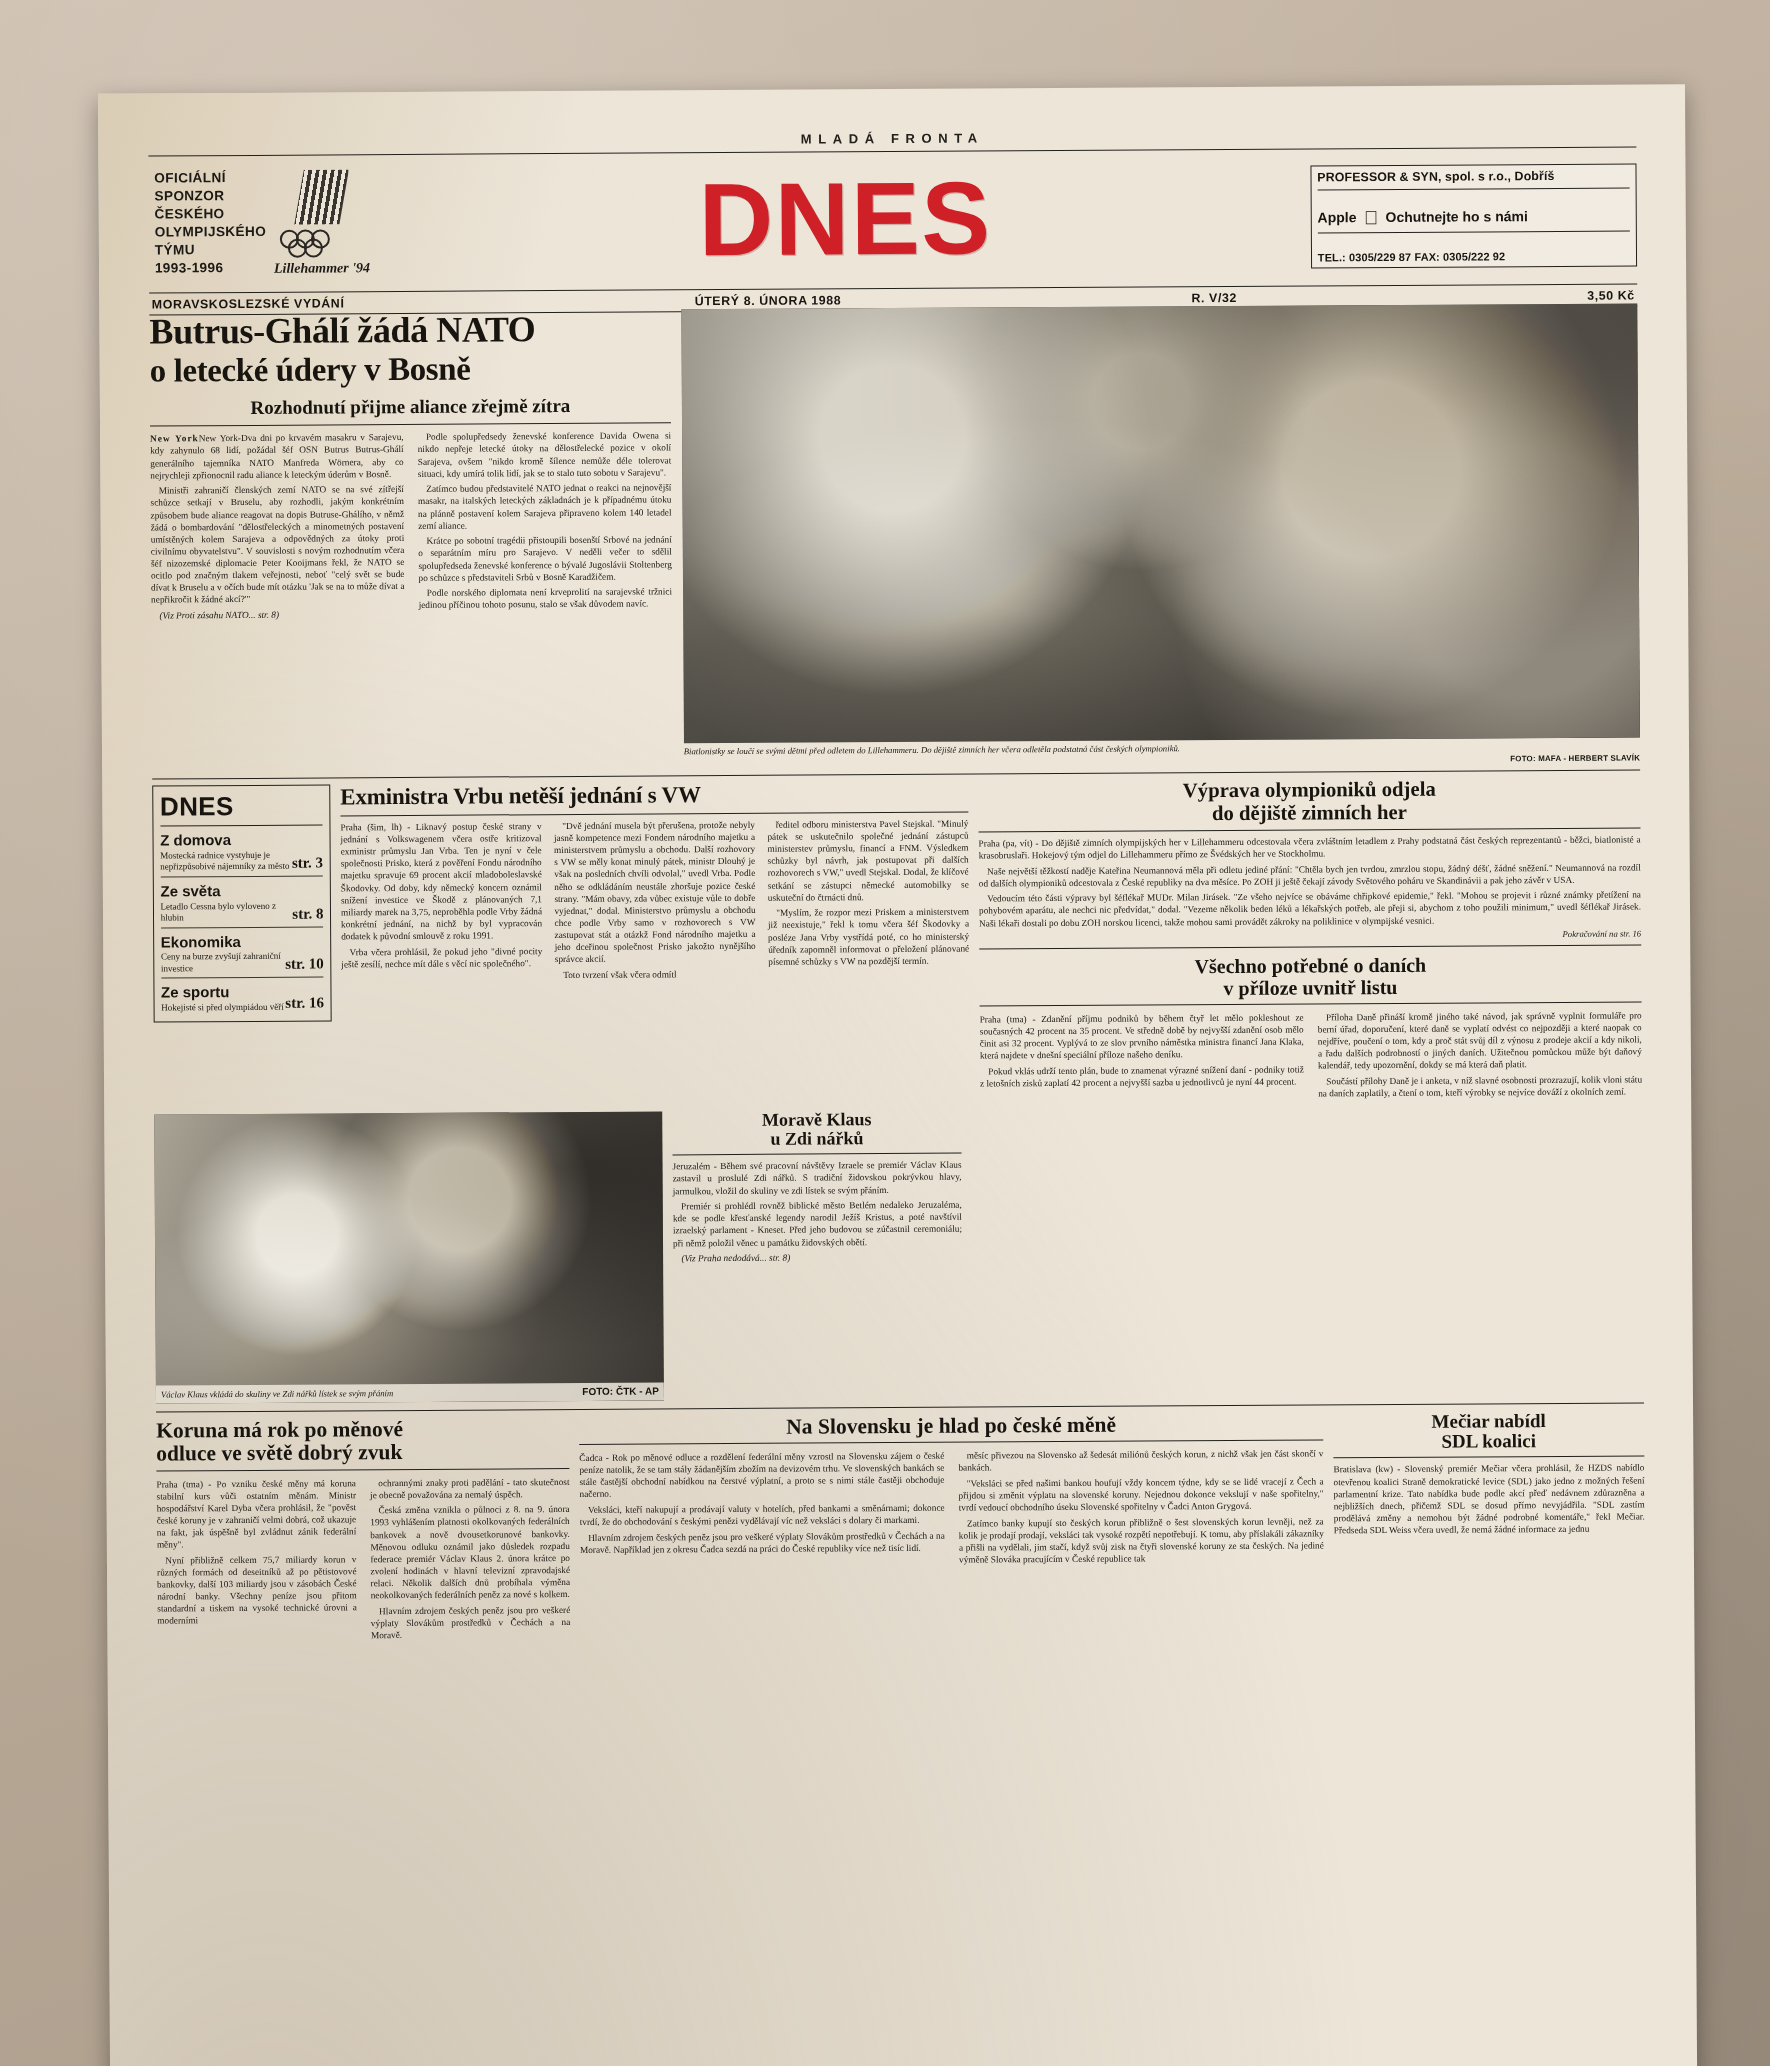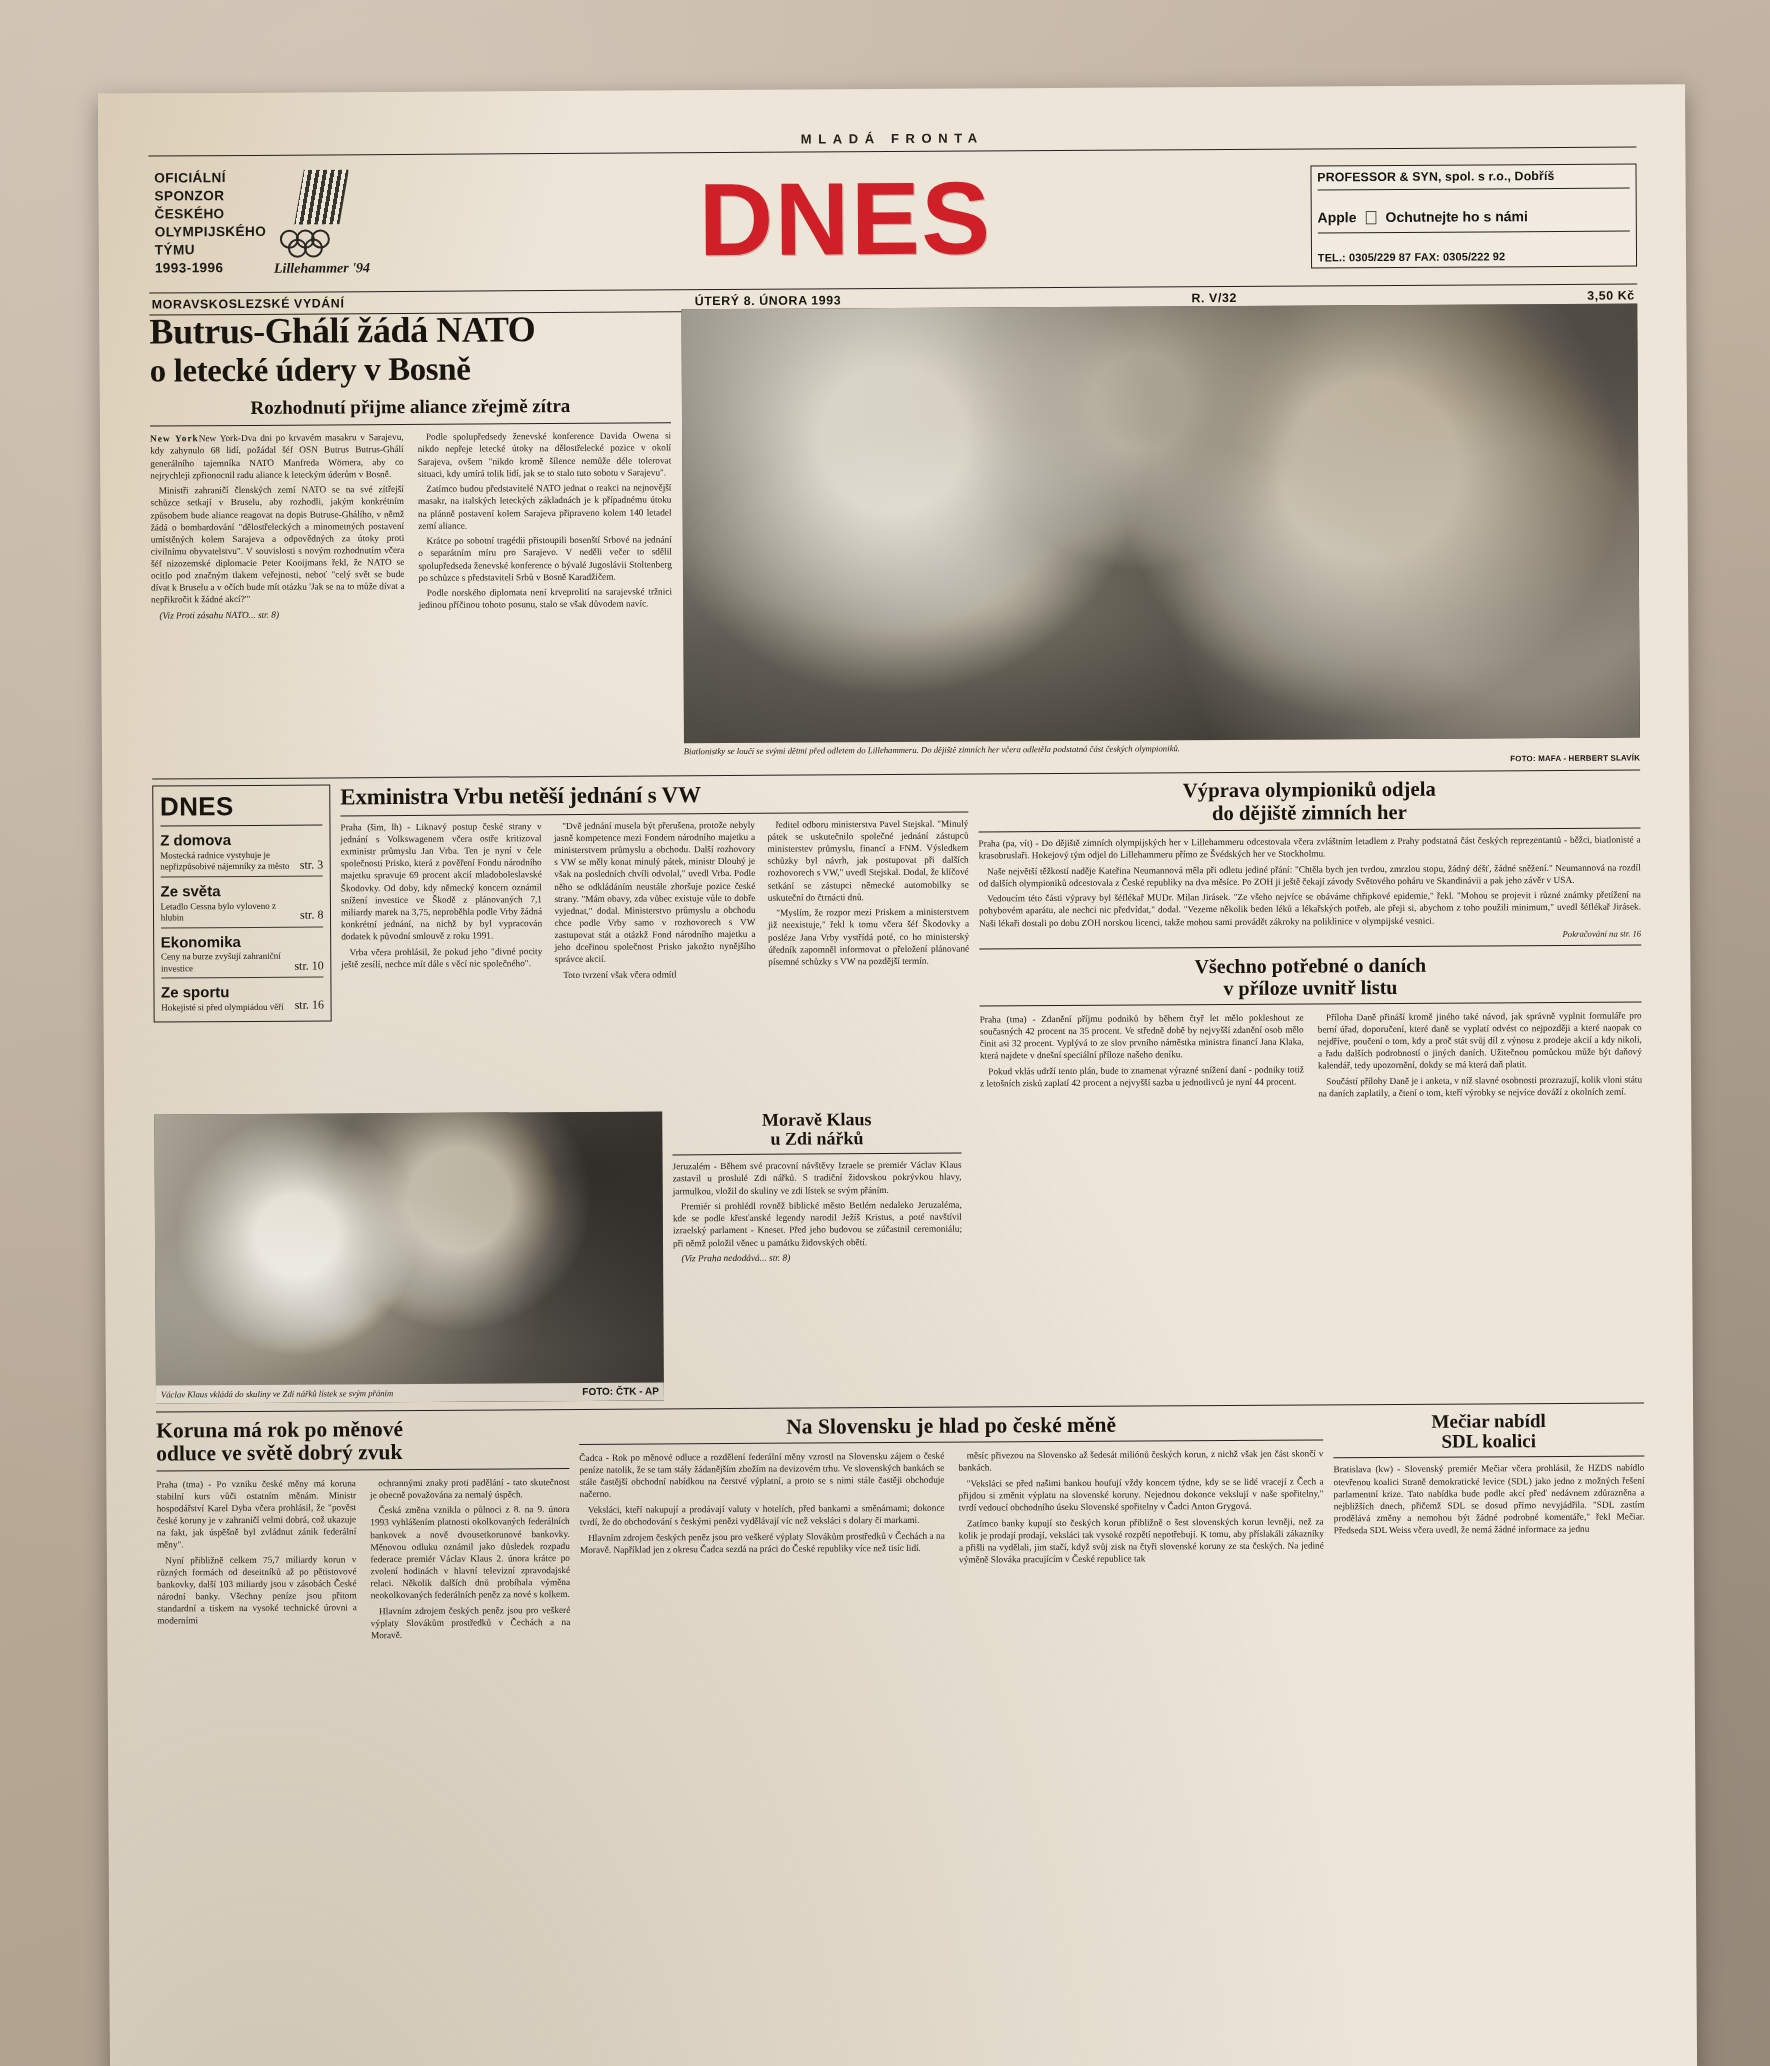--- a/index.html
+++ b/index.html
@@ -327,22 +327,22 @@
     font-size: 9px;
     line-height: 1.26;
     position: relative;
     padding-right: 29px;
     margin-bottom: 0.8px;
   }
   .idx-item .pg {
     position: absolute;
     right: 0;
     bottom: 0;
-    font-weight: normal;
-    font-size: 12px;
+    font-weight: bold;
+    font-size: 15px;
   }
   .idx-rule { border-bottom: 0.4px solid #3b372f; margin-top: 3.3px; }
 
   .mid-mid { width: 628px; }
   .mid-head {
     font-family: "Liberation Serif", serif;
     font-weight: bold;
     font-size: 23px;
     letter-spacing: -0.2px;
     border-bottom: 1.2px solid #23201c;
@@ -495,21 +495,21 @@
             <span>Apple</span>
             <span class="apple-glyph"></span>
             <span>Ochutnejte ho s námi</span>
           </div>
           <div class="ad-line3">TEL.: 0305/229 87  FAX: 0305/222 92</div>
         </div>
       </div>
 
       <div class="info-bar">
         <span>MORAVSKOSLEZSKÉ VYDÁNÍ</span>
-        <span>ÚTERÝ 8. ÚNORA 1993</span>
+        <span>ÚTERÝ 8. ÚNORA 1988</span>
         <span>R. V/32</span>
         <span>3,50 Kč</span>
       </div>
     </div>
 
     <div class="lead">
       <div class="lead-left">
         <div class="headline">
           <span>Butrus-Ghálí žádá NATO</span>
           <span class="l2">o letecké údery v Bosně</span>

